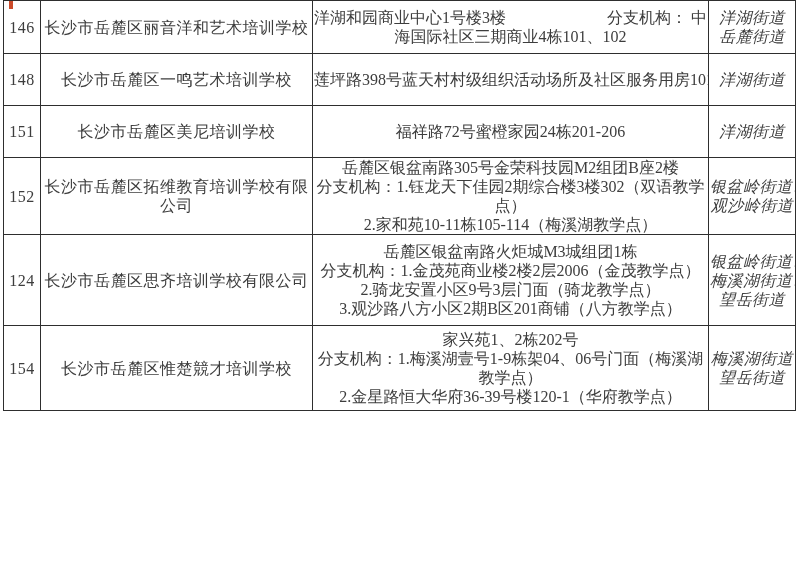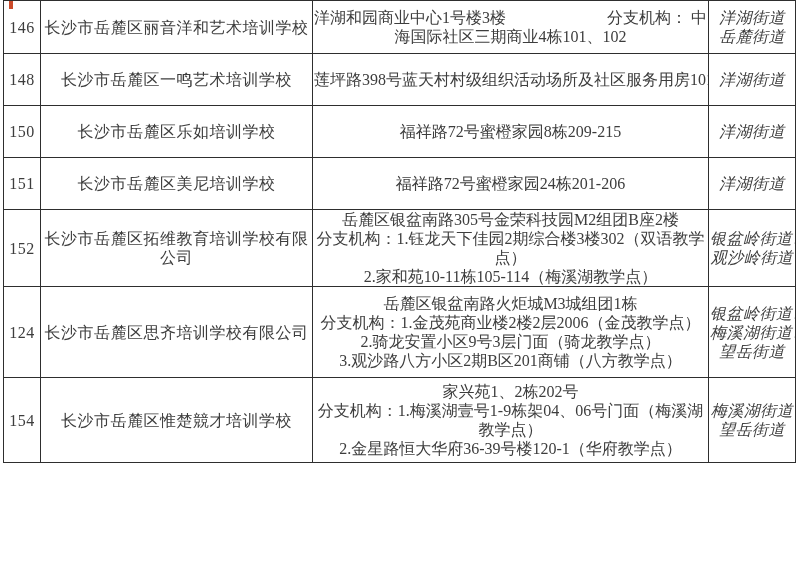--- a/index.html
+++ b/index.html
@@ -66,30 +66,20 @@
     <td class="no-cell">148</td>
     <td class="name-cell">长沙市岳麓区一鸣艺术培训学校</td>
     <td class="addr-cell">
           <div class="addr-line left">莲坪路398号蓝天村村级组织活动场所及社区服务用房101</div>
         </td>
     <td class="street-cell">
           <div class="street-line">洋湖街道</div>
         </td>
   </tr>
       <tr style="height: 52px;">
-    <td class="no-cell">150</td>
-    <td class="name-cell">长沙市岳麓区乐如培训学校</td>
-    <td class="addr-cell">
-          <div class="addr-line center">福祥路72号蜜橙家园8栋209-215</div>
-        </td>
-    <td class="street-cell">
-          <div class="street-line">洋湖街道</div>
-        </td>
-  </tr>
-      <tr style="height: 52px;">
     <td class="no-cell">151</td>
     <td class="name-cell">长沙市岳麓区美尼培训学校</td>
     <td class="addr-cell">
           <div class="addr-line center">福祥路72号蜜橙家园24栋201-206</div>
         </td>
     <td class="street-cell">
           <div class="street-line">洋湖街道</div>
         </td>
   </tr>
       <tr style="height: 77px;">

